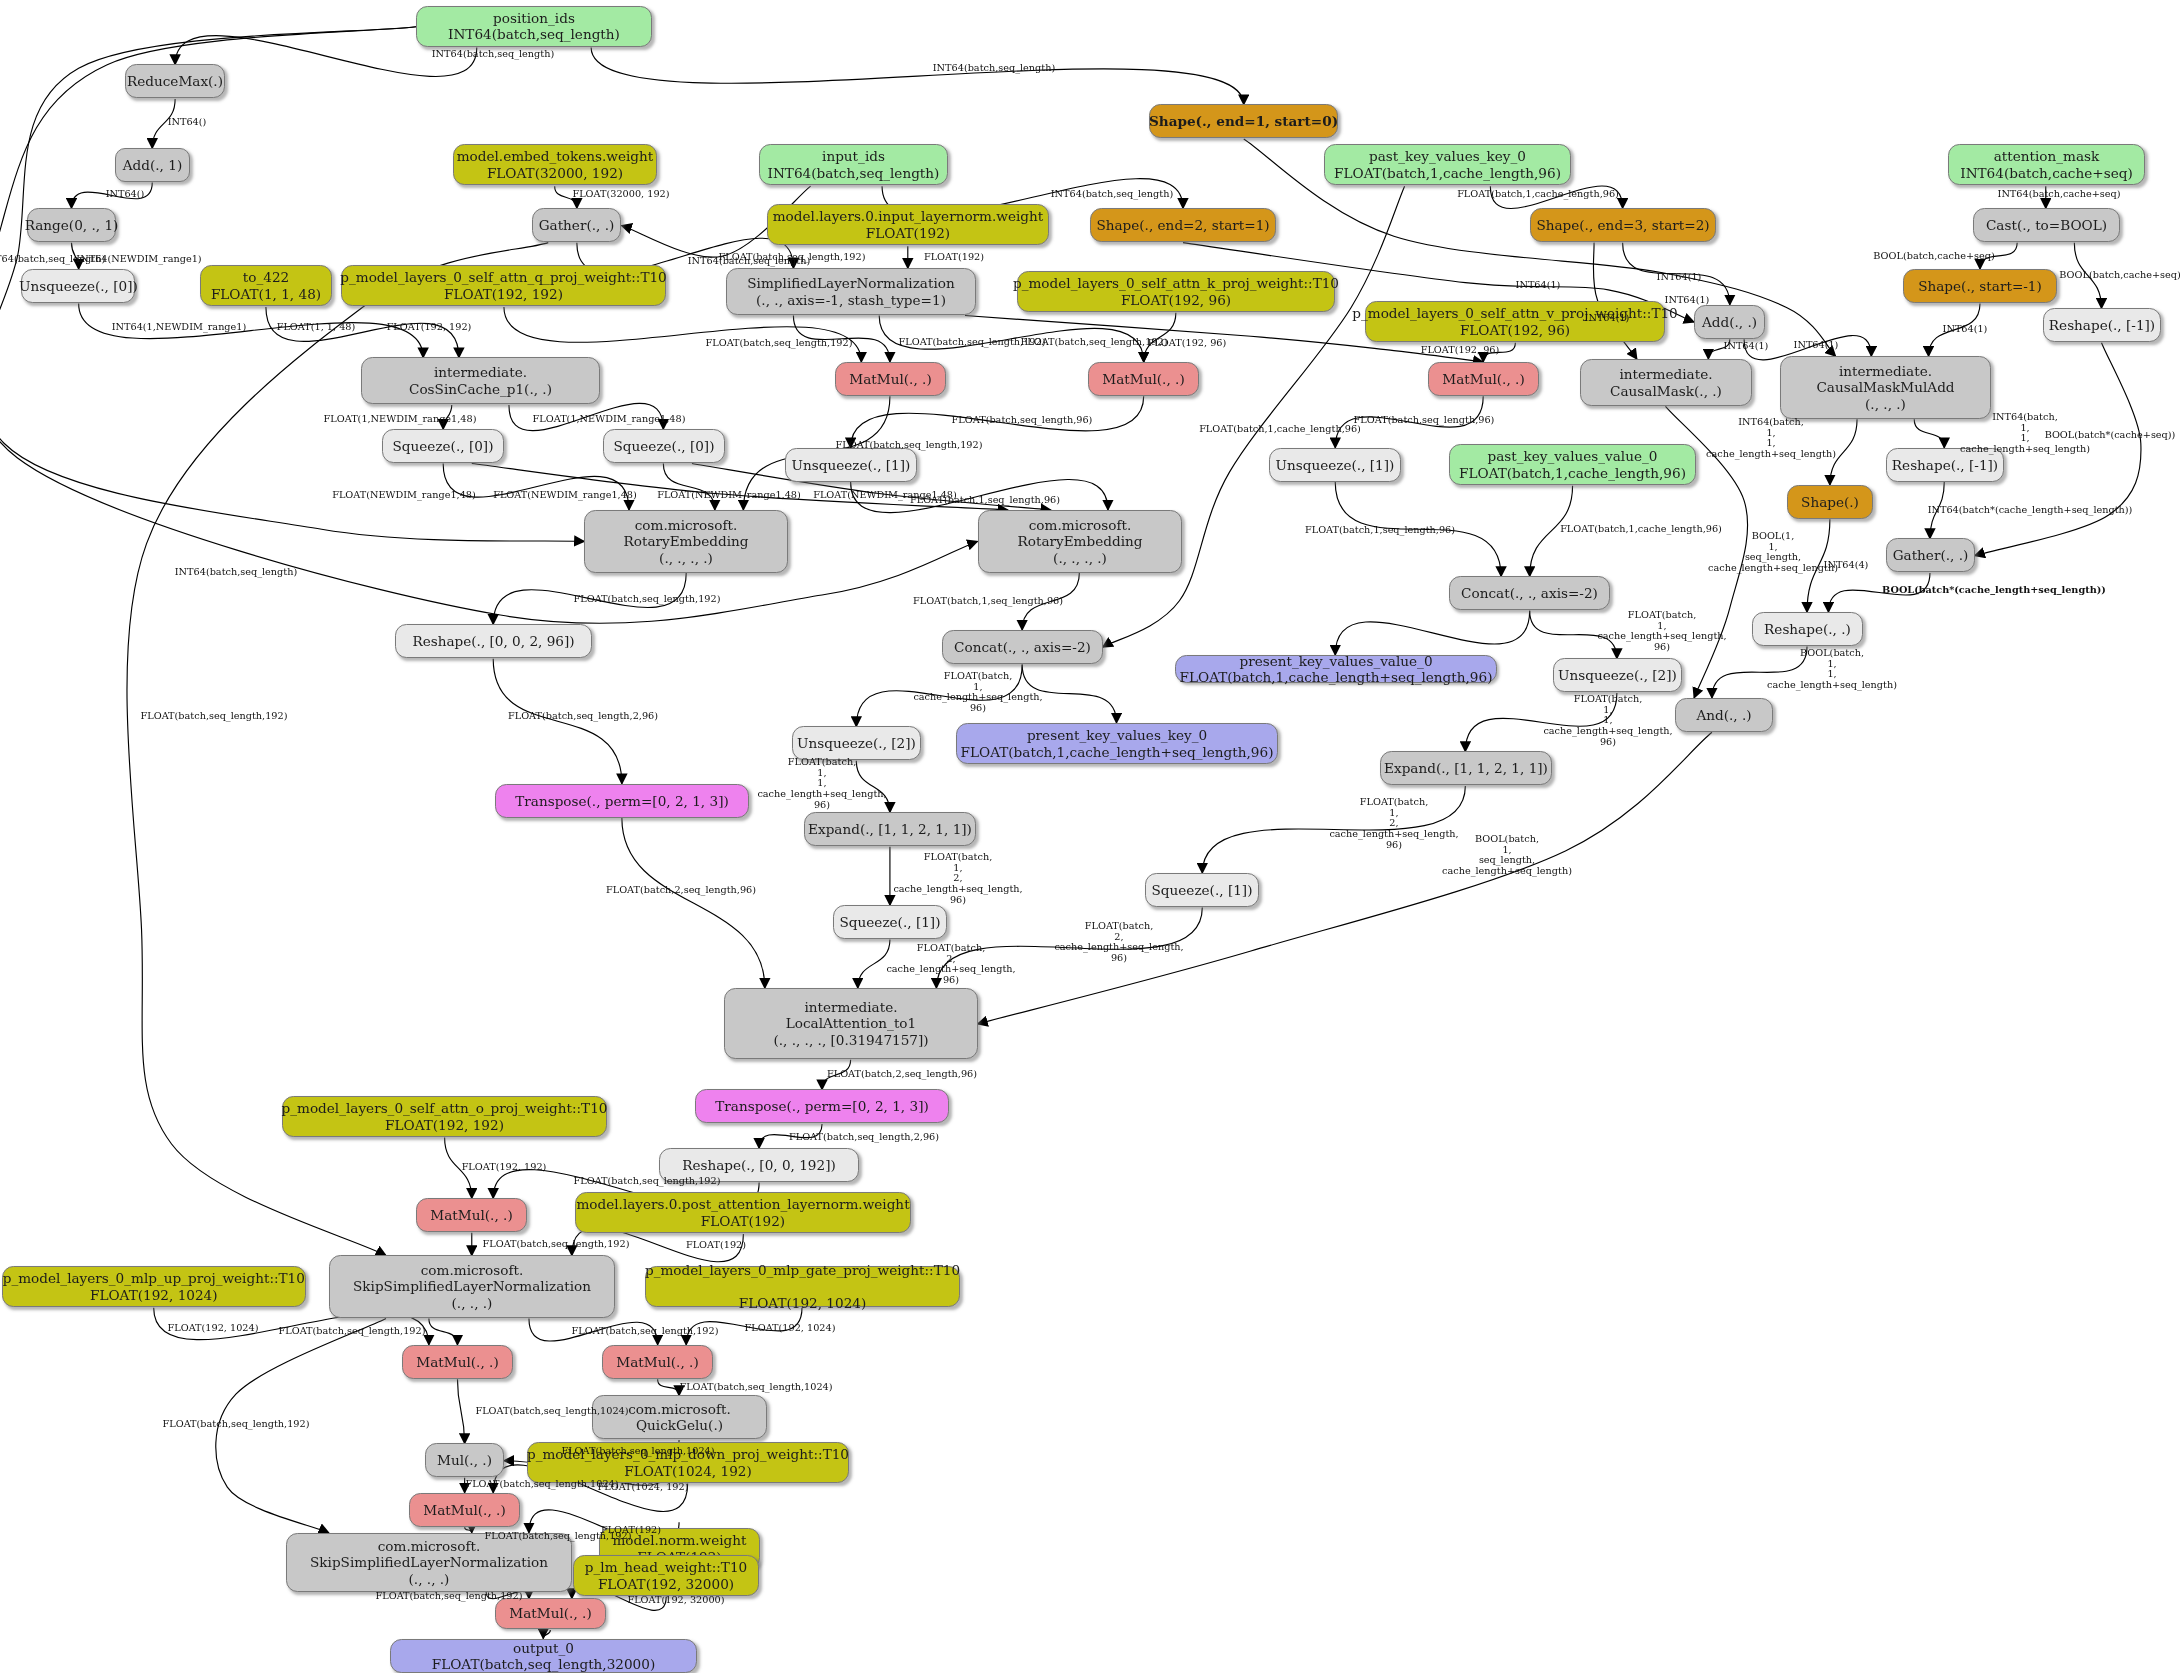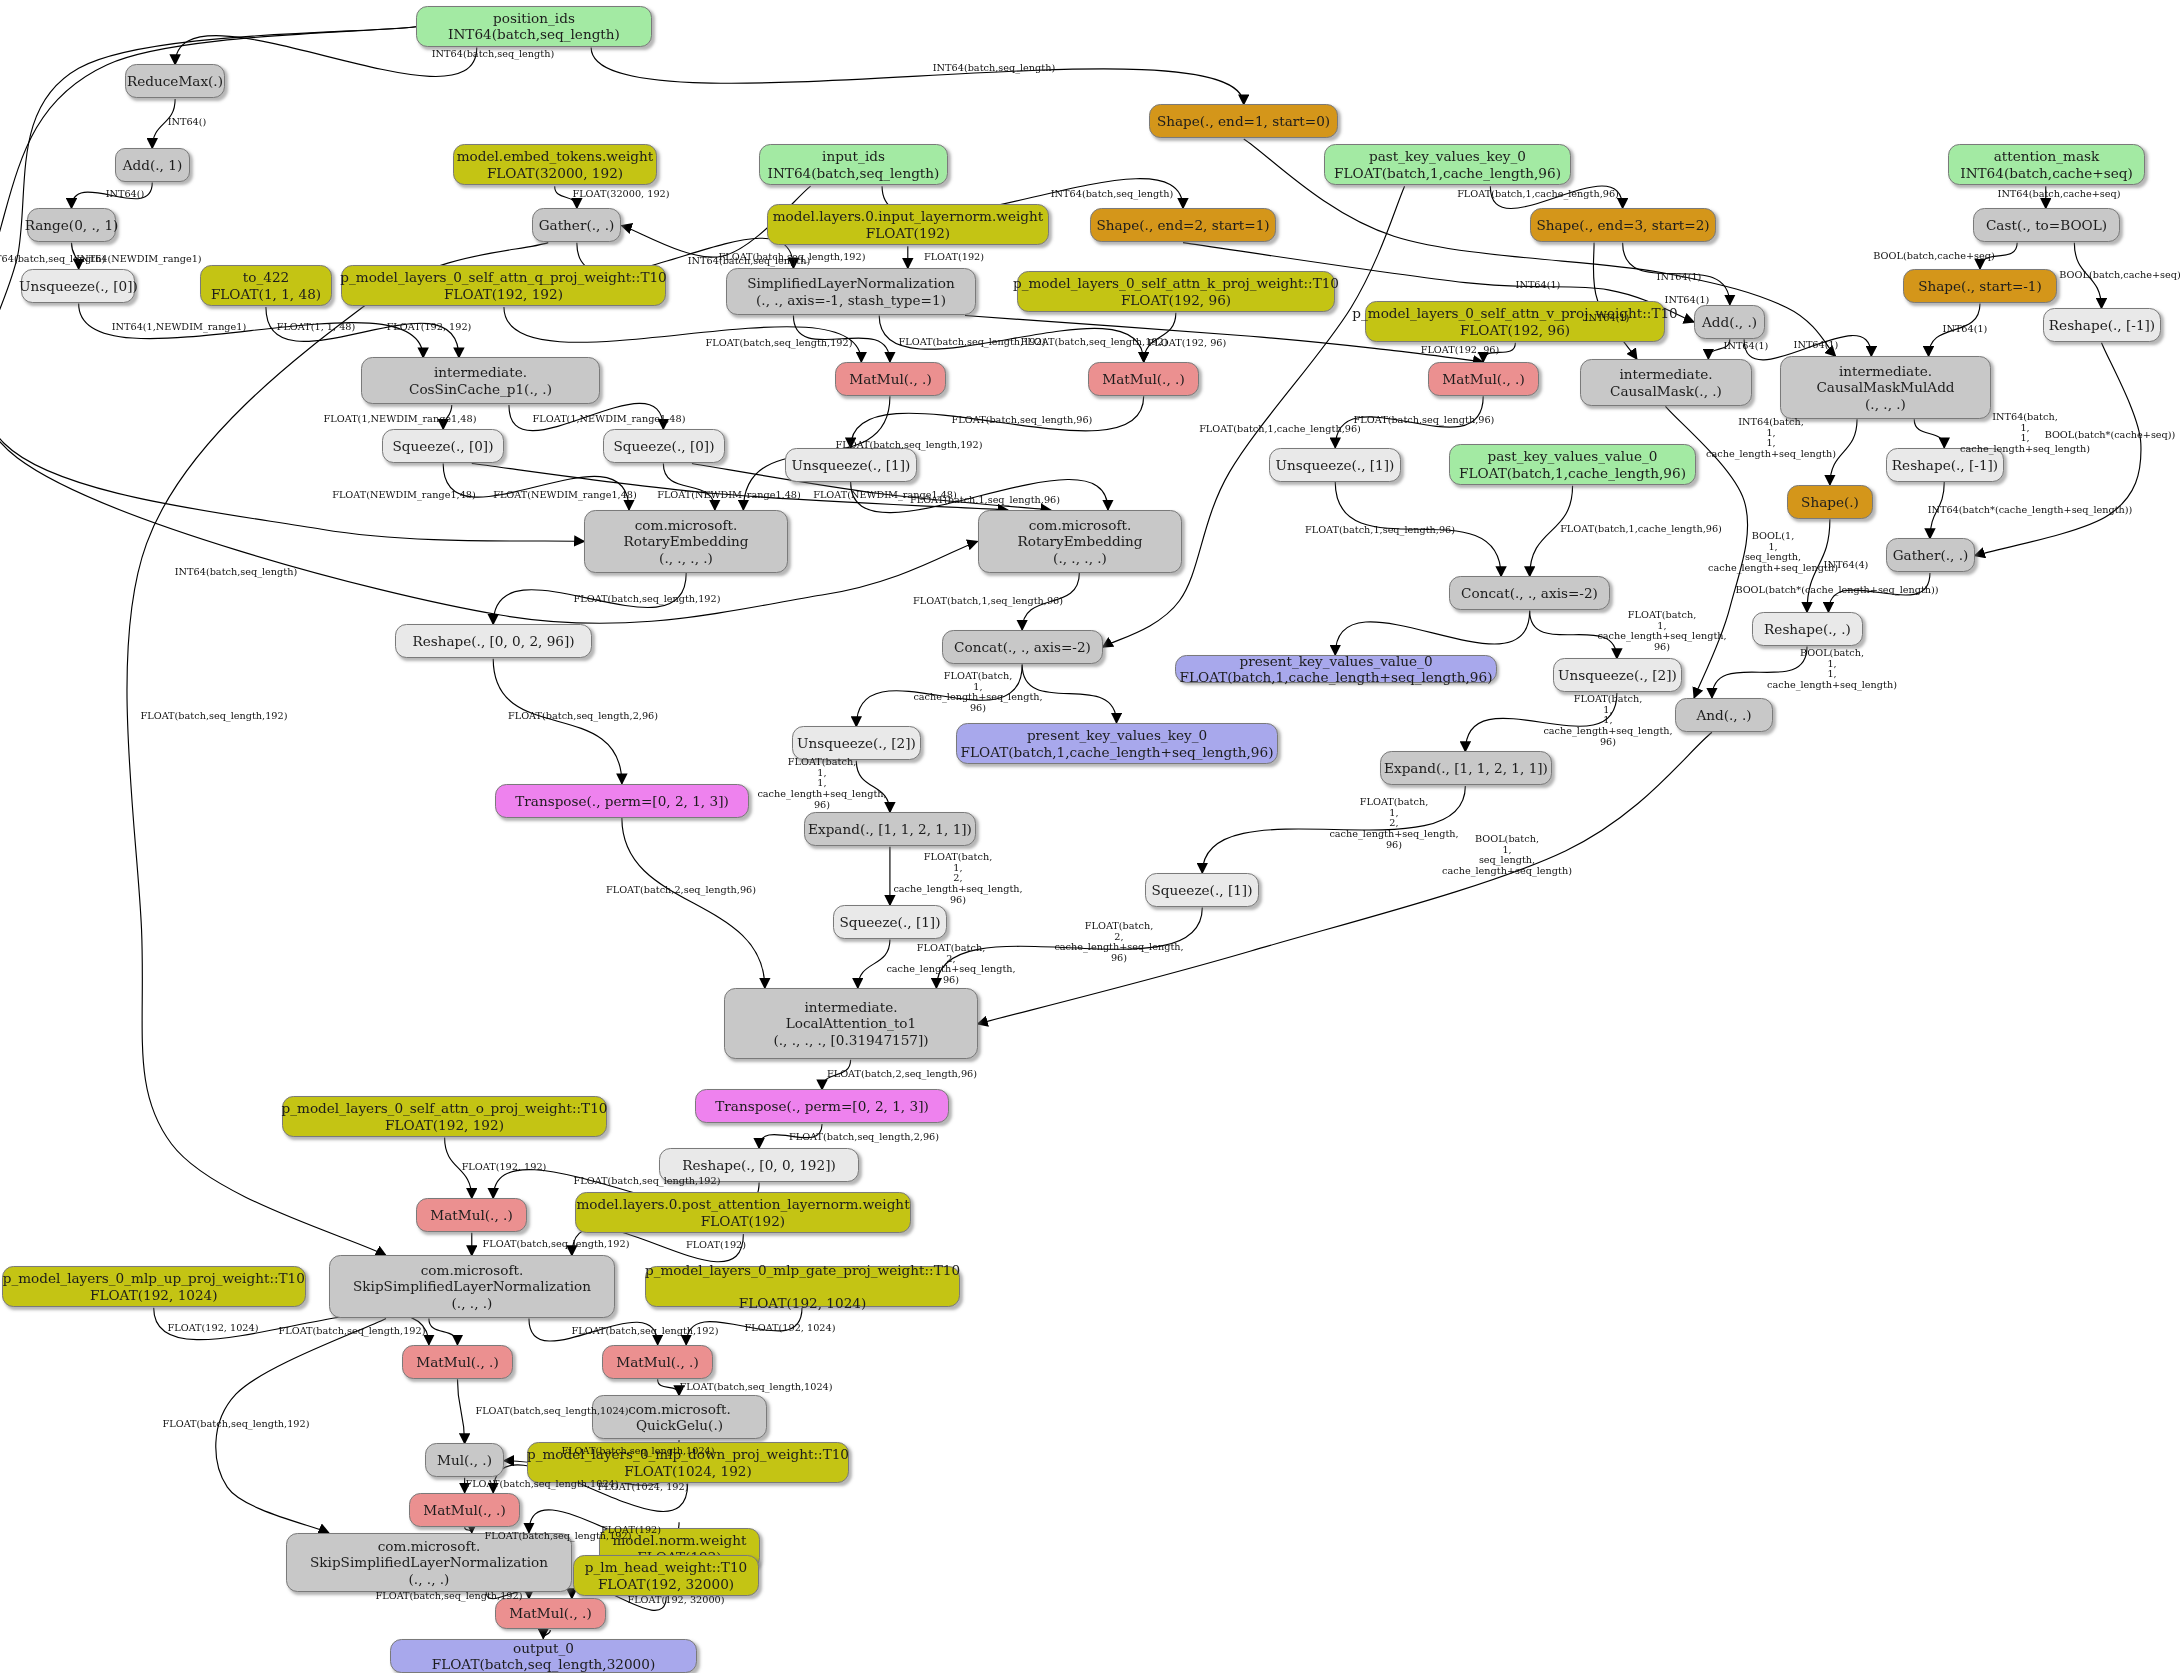--- a/index.html
+++ b/index.html
@@ -405,21 +405,21 @@
       <div>1,</div>
       <div>1,</div>
       <div>cache_length+seq_length)</div>
     </div>
     <div class="elabel" style="left: 2030px; top: 510px;">
       <div>INT64(batch*(cache_length+seq_length))</div>
     </div>
     <div class="elabel" style="left: 1846px; top: 565px;">
       <div>INT64(4)</div>
     </div>
-    <div class="elabel" style="left: 1837px; top: 590px;">
+    <div class="elabel" style="left: 1994px; top: 590px; font-weight: bold;">
       <div>BOOL(batch*(cache_length+seq_length))</div>
     </div>
     <div class="elabel" style="left: 1832px; top: 669px;">
       <div>BOOL(batch,</div>
       <div>1,</div>
       <div>1,</div>
       <div>cache_length+seq_length)</div>
     </div>
     <div class="elabel" style="left: 1507px; top: 855px;">
       <div>BOOL(batch,</div>
@@ -427,21 +427,21 @@
       <div>seq_length,</div>
       <div>cache_length+seq_length)</div>
     </div>
     <div class="node input" style="left: 416px; top: 5.7px; width: 236px; height: 41px;">
       <div>position_ids</div>
       <div>INT64(batch,seq_length)</div>
     </div>
     <div class="node op" style="left: 125px; top: 64px; width: 100px; height: 34px;">
       <div>ReduceMax(.)</div>
     </div>
-    <div class="node shape" style="left: 1149px; top: 104px; width: 189px; height: 34px;">
+    <div class="node shape" style="left: 1149px; top: 104px; width: 189px; height: 34px; font-weight: bold;">
       <div>Shape(., end=1, start=0)</div>
     </div>
     <div class="node op" style="left: 115px; top: 148px; width: 75px; height: 34px; border-radius: 10px;">
       <div>Add(., 1)</div>
     </div>
     <div class="node init" style="left: 453px; top: 144px; width: 204px; height: 41px;">
       <div>model.embed_tokens.weight</div>
       <div>FLOAT(32000, 192)</div>
     </div>
     <div class="node input" style="left: 759px; top: 144px; width: 189px; height: 41px;">

